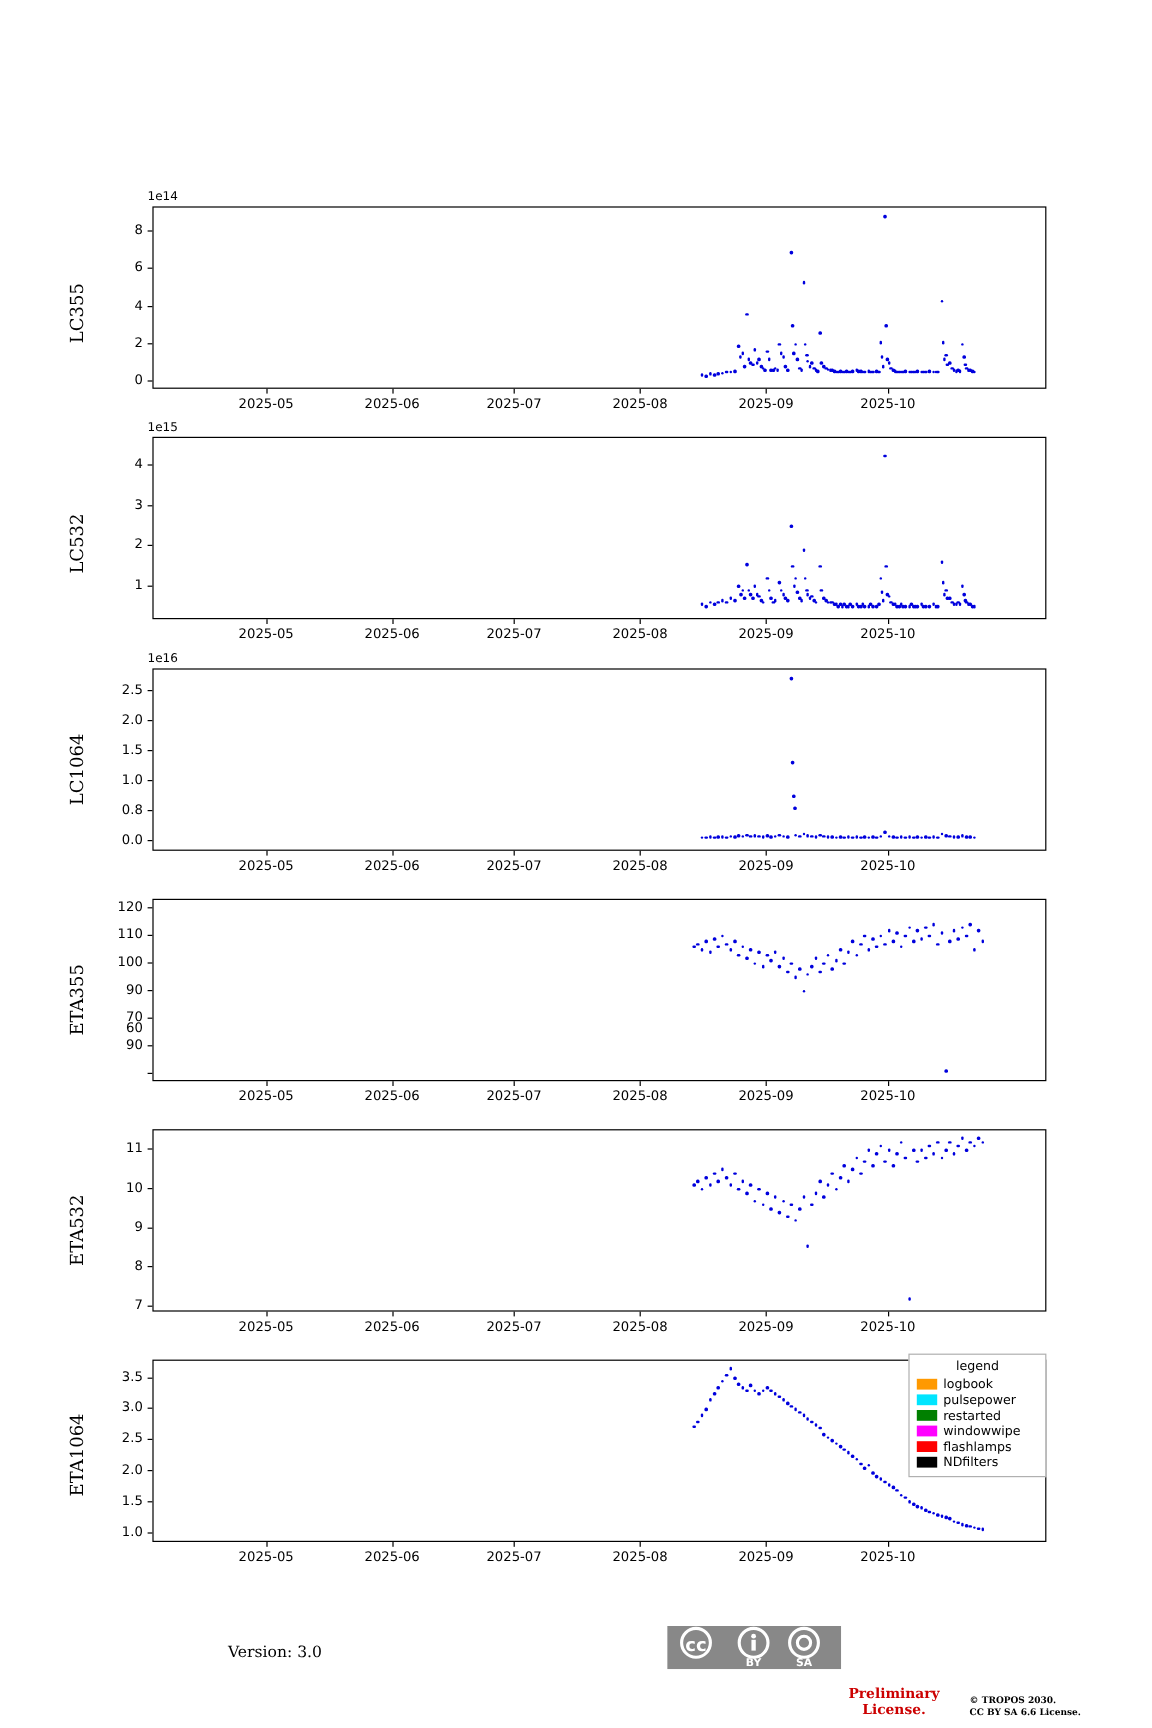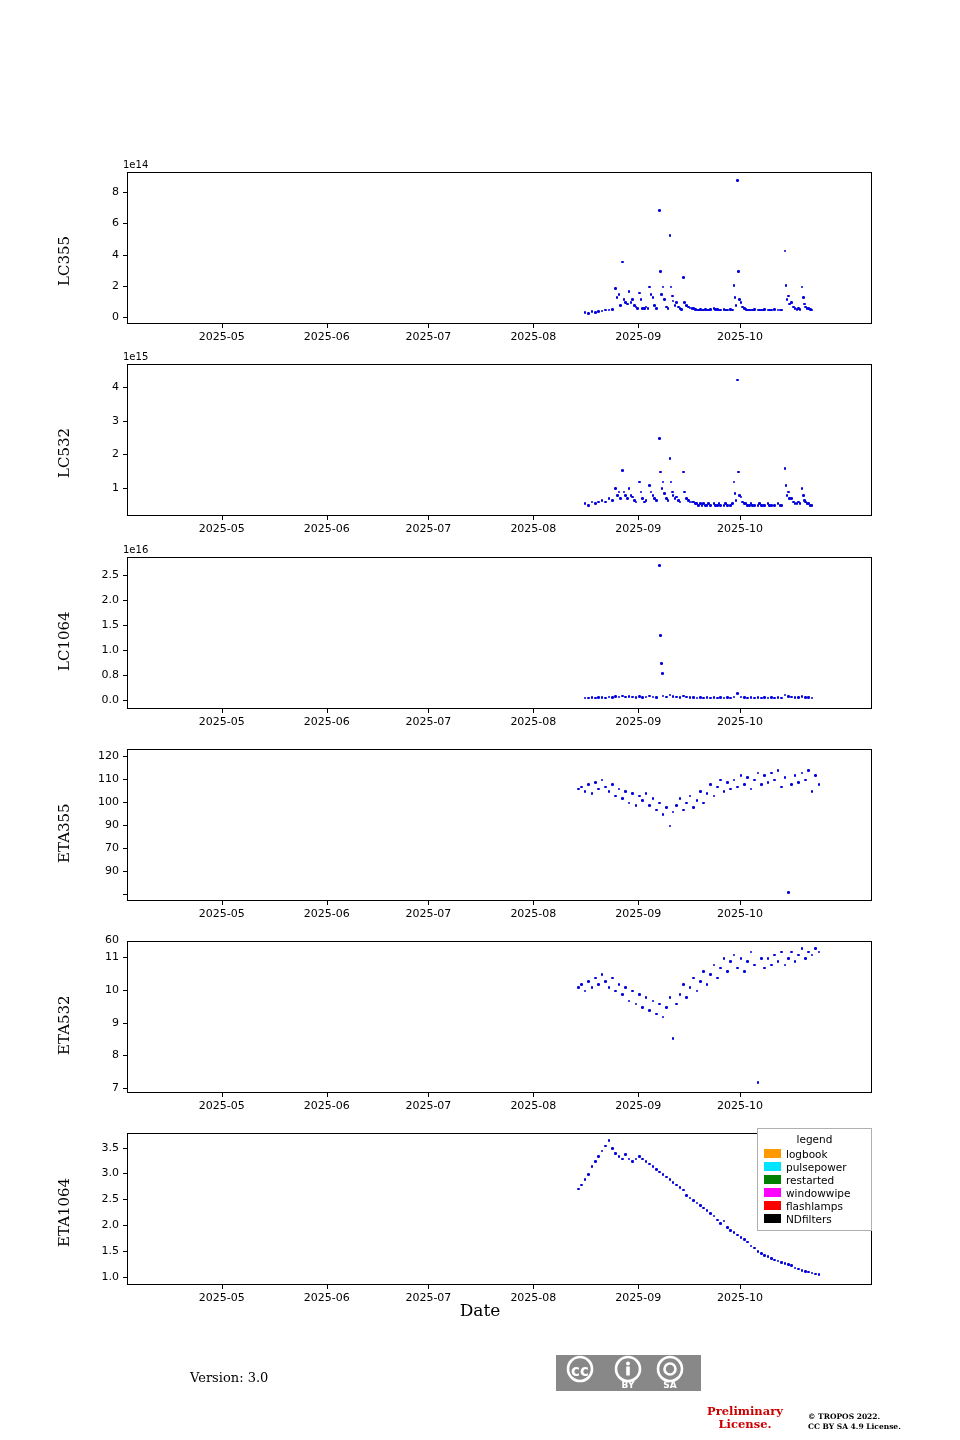--- a/index.html
+++ b/index.html
@@ -612,21 +612,21 @@
         <div class="pt" style="left: 665.814px; top: 24.0333px; background: rgb(0, 0, 221);"></div>
         <div class="pt" style="left: 669.2px; top: 30.9424px; background: rgb(0, 0, 221);"></div>
         <div class="pt" style="left: 672.586px; top: 21.7303px; background: rgb(0, 0, 221);"></div>
         <div class="pt" style="left: 675.973px; top: 28.6394px; background: rgb(0, 0, 221);"></div>
         <div class="pt" style="left: 679.359px; top: 19.4273px; background: rgb(0, 0, 221);"></div>
         <div class="pt" style="left: 682.745px; top: 40.1545px; background: rgb(0, 0, 221);"></div>
         <div class="pt" style="left: 686.132px; top: 24.0333px; background: rgb(0, 0, 221);"></div>
         <div class="pt" style="left: 689.518px; top: 33.2455px; background: rgb(0, 0, 221);"></div>
       </div>
       <div class="tickmark-y" style="left: 123px; top: 894.091px;"></div>
-      <div class="ytick" style="left: 63px; top: 933px; width: 56px;">60</div>
+      <div class="ytick" style="left: 63px; top: 850px; width: 56px;">60</div>
       <div class="tickmark-y" style="left: 123px; top: 871.061px;"></div>
       <div class="ytick" style="left: 63px; top: 864.061px; width: 56px;">90</div>
       <div class="tickmark-y" style="left: 123px; top: 848.03px;"></div>
       <div class="ytick" style="left: 63px; top: 841.03px; width: 56px;">70</div>
       <div class="tickmark-y" style="left: 123px; top: 825px;"></div>
       <div class="ytick" style="left: 63px; top: 818px; width: 56px;">90</div>
       <div class="tickmark-y" style="left: 123px; top: 801.97px;"></div>
       <div class="ytick" style="left: 63px; top: 794.97px; width: 56px;">100</div>
       <div class="tickmark-y" style="left: 123px; top: 778.939px;"></div>
       <div class="ytick" style="left: 63px; top: 771.939px; width: 56px;">110</div>
@@ -836,21 +836,20 @@
       <div class="xtick" style="left: 383.386px; top: 1291px; width: 90px;">2025-07</div>
       <div class="tickmark-x" style="left: 533.364px; top: 1285px;"></div>
       <div class="xtick" style="left: 488.364px; top: 1291px; width: 90px;">2025-08</div>
       <div class="tickmark-x" style="left: 638.341px; top: 1285px;"></div>
       <div class="xtick" style="left: 593.341px; top: 1291px; width: 90px;">2025-09</div>
       <div class="tickmark-x" style="left: 739.932px; top: 1285px;"></div>
       <div class="xtick" style="left: 694.932px; top: 1291px; width: 90px;">2025-10</div>
       <div class="ylabel" style="left: 55px; top: 1247px;">ETA1064</div>
     </div>
 
-  <div class="xaxis-label" style="left:300px; top:1300px; width:360px;">Date</div>
 
   <div class="legendbox" style="left:757px;top:1128px;width:115px;">
     <div class="legendtitle">legend</div>
     <div id="legend-items">
         <div class="legrow">
           <span class="legswatch" style="background: rgb(255, 153, 0);"></span>
           <span>logbook</span>
         </div>
         <div class="legrow">
           <span class="legswatch" style="background: rgb(0, 229, 255);"></span>
@@ -891,17 +890,17 @@
     <text x="72" y="33" font-family="DejaVu Sans, sans-serif" font-size="9" font-weight="bold" text-anchor="middle" fill="#ffffff">BY</text>
     <text x="114" y="33" font-family="DejaVu Sans, sans-serif" font-size="9" font-weight="bold" text-anchor="middle" fill="#ffffff">SA</text>
   </svg>
 
   <div class="prelim" style="left:700px; top:1405px; width:90px;">
     <div>Preliminary</div>
     <div>License.</div>
   </div>
 
   <div class="copyright" style="left:808px; top:1412px;">
-    <div>© TROPOS 2022.</div>
-    <div>CC BY SA 4.9 License.</div>
+    <div>© TROPOS 2030.</div>
+    <div>CC BY SA 6.6 License.</div>
   </div>
 
 </div>
 
 </body></html>

